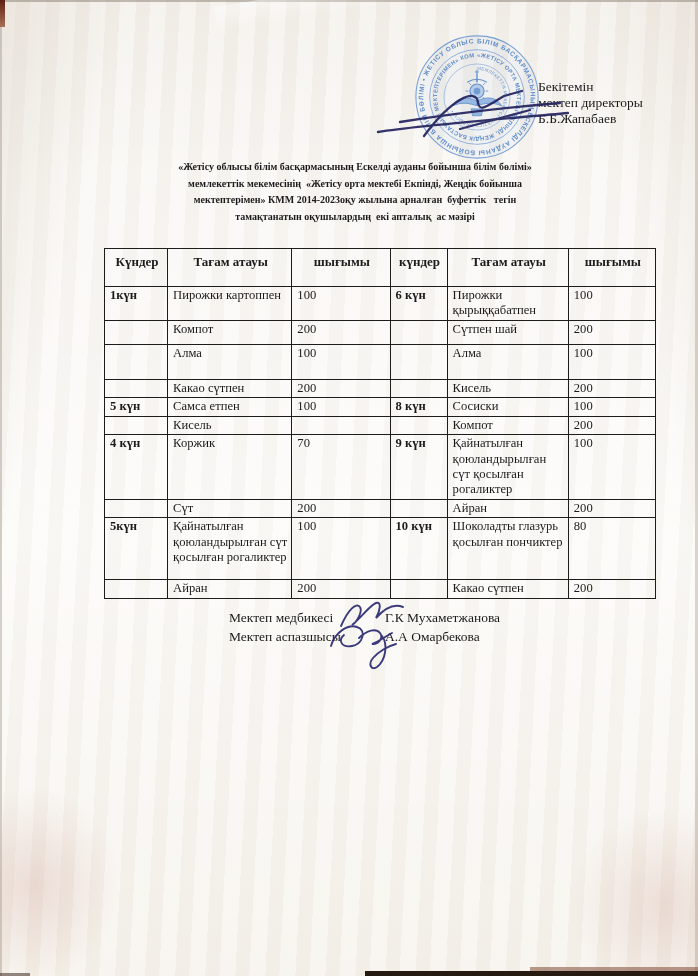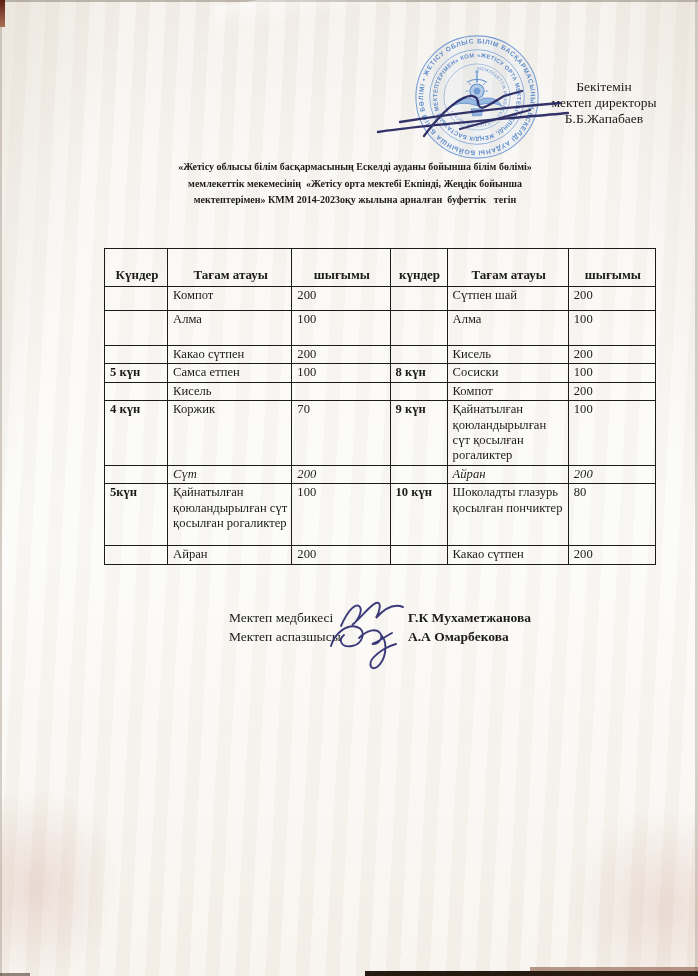--- a/index.html
+++ b/index.html
@@ -19,45 +19,45 @@
   .corner-tl{position:absolute;top:0;left:0;width:5px;height:27px;background:linear-gradient(180deg,#5e2015,#a96f55);}
   .bottom-strip{position:absolute;bottom:0;left:365px;right:0;height:5px;background:#271a10;}
   .bottom-strip-brown{position:absolute;bottom:5px;left:530px;width:168px;height:4px;background:rgba(128,74,52,.55);}
   .bottom-strip-left{position:absolute;bottom:0;left:0;width:30px;height:3px;background:rgba(62,42,30,.55);}
   .shadow-bl{position:absolute;left:-50px;bottom:-10px;width:170px;height:200px;background:radial-gradient(closest-side,rgba(205,160,148,.30),rgba(205,160,148,0));}
   .shadow-br{position:absolute;right:-60px;bottom:-30px;width:190px;height:200px;background:radial-gradient(closest-side,rgba(205,160,148,.28),rgba(205,160,148,0));}
   .crease-tr{position:absolute;left:215px;top:-8px;width:190px;height:26px;transform:rotate(-9deg);
     background:linear-gradient(180deg,rgba(255,255,255,.75),rgba(255,255,255,0));opacity:.6;}
 
   
-  .approval{position:absolute;left:538px;top:79px;width:132px;text-align:center;font-size:13.5px;line-height:16px;}
+  .approval{position:absolute;left:538px;top:79px;width:132px;font-size:13.5px;line-height:16px;}
   .approval .a-line{white-space:nowrap;}
 
   
   .stamp{position:absolute;left:408px;top:28px;width:138px;height:138px;opacity:.88;}
   .sig-director{position:absolute;left:372px;top:82px;width:208px;height:58px;}
 
   
   .doc-title{position:absolute;left:49px;top:159px;width:612px;text-align:center;
     font-weight:bold;font-size:10px;line-height:16.6px;}
   .t-line{white-space:pre-wrap;}
 
   
   table.menu{position:absolute;left:104px;top:248px;width:552px;border-collapse:collapse;table-layout:fixed;}
   .menu th,.menu td{border:1.6px solid #1c1c1c;vertical-align:top;padding:1px 3px 1px 5px;
     font-size:12.6px;line-height:15.4px;text-align:left;overflow:hidden;}
   .menu thead tr{height:38px;}
-  .menu th{font-weight:bold;font-size:13px;text-align:center;padding-top:18px;}
+  .menu th{font-weight:bold;font-size:13px;text-align:center;padding-top:5px;}
   .menu td:nth-child(1),.menu td:nth-child(4){font-weight:bold;}
 
   
   .footer{position:absolute;left:229px;top:610px;width:420px;font-size:13.5px;}
   .f-row{position:relative;height:19px;}
   .f-label{display:inline-block;white-space:nowrap;}
-  .f-name{position:absolute;left:179px;top:0;white-space:nowrap;font-weight:bold;}
+  .f-name{position:absolute;left:156px;top:0;white-space:nowrap;}
   .sig-nurse{position:absolute;left:337px;top:598px;width:72px;height:34px;}
   .sig-cook{position:absolute;left:326px;top:616px;width:88px;height:56px;}
 </style>
 </head>
 <body>
 
 <div class="page">
 
   <div class="edge-top"></div>
   <div class="edge-left"></div>
@@ -123,20 +123,21 @@
       <path d="M28,40 C72,33 140,25 188,21"></path>
       <path d="M52,54 C80,16 104,6 106,20 C107,32 118,22 132,14 L150,9"></path>
       <path d="M88,47 L158,28"></path>
     </g>
   </svg>
 
   <div class="doc-title">
     <div class="t-line">«Жетісу облысы білім басқармасының Ескелді ауданы бойынша білім бөлімі»</div>
     <div class="t-line">мемлекеттік мекемесінің  «Жетісу орта мектебі Екпінді, Жеңдік бойынша</div>
     <div class="t-line">мектептерімен» КММ 2014-2023оқу жылына арналған  буфеттік   тегін</div>
+    <div class="t-line">тамақтанатын оқушылардың  екі апталық  ас мәзірі</div>
   </div>
 
   <table class="menu">
     <colgroup>
       <col style="width:63px">
         <col style="width:124px">
         <col style="width:98px">
       <col style="width:57px">
         <col style="width:121px">
         <col style="width:87px">
@@ -145,20 +146,28 @@
         <tr>
           <th>Күндер</th>
           <th>Тағам атауы</th>
           <th>шығымы</th>
           <th>күндер</th>
           <th>Тағам атауы</th>
           <th>шығымы</th>
         </tr>
       </thead>
     <tbody>
+        <tr style="height: 34px;">
+          <td>1күн</td>
+          <td>Пирожки картоппен</td>
+          <td>100</td>
+          <td>6 күн</td>
+          <td>Пирожки қырыққабатпен</td>
+          <td>100</td>
+        </tr>
         <tr style="height: 24px;">
           <td></td>
           <td>Компот</td>
           <td>200</td>
           <td></td>
           <td>Сүтпен шай</td>
           <td>200</td>
         </tr>
         <tr style="height: 35px;">
           <td></td>
@@ -193,21 +202,21 @@
           <td>200</td>
         </tr>
         <tr style="height: 60px;">
           <td>4 күн</td>
           <td>Коржик</td>
           <td>70</td>
           <td>9 күн</td>
           <td>Қайнатылған қоюландырылған сүт қосылған рогаликтер</td>
           <td>100</td>
         </tr>
-        <tr style="height: 16px; font-style: italic;">
+        <tr style="height: 16px;">
           <td></td>
           <td>Сүт</td>
           <td>200</td>
           <td></td>
           <td>Айран</td>
           <td>200</td>
         </tr>
         <tr style="height: 62px; margin-top: 18px;">
           <td>5күн</td>
           <td>Қайнатылған қоюландырылған сүт қосылған рогаликтер</td>

